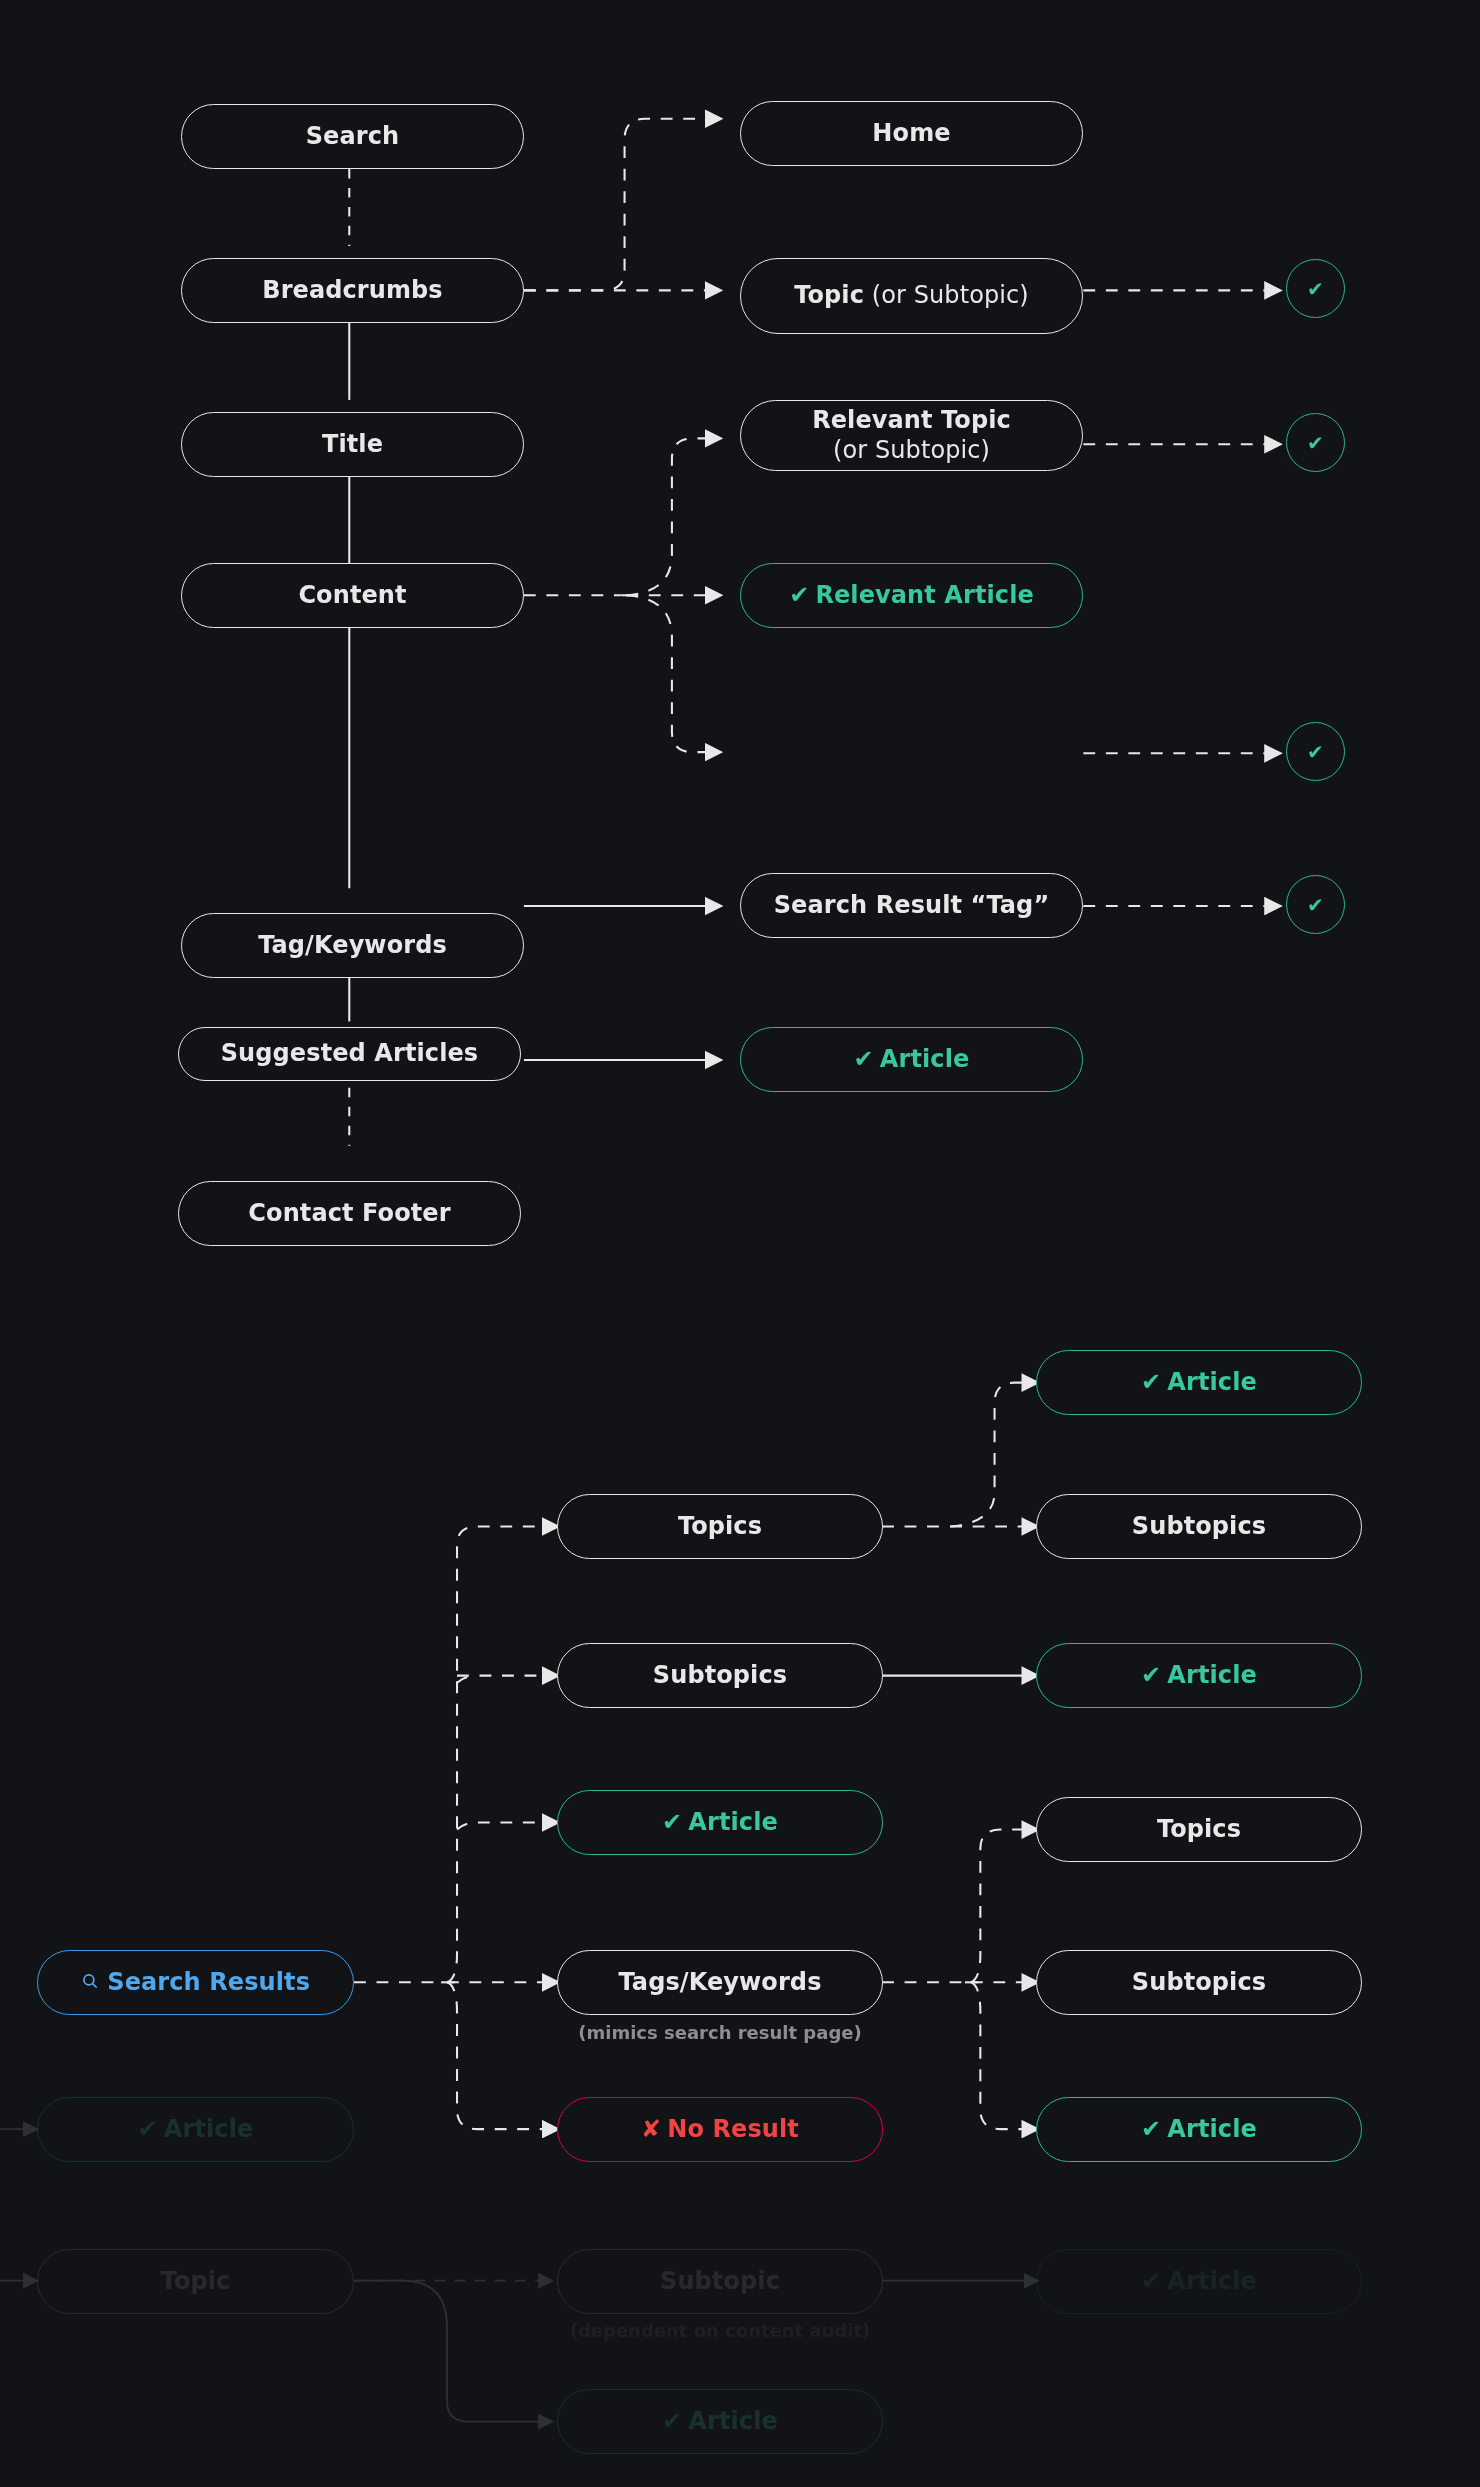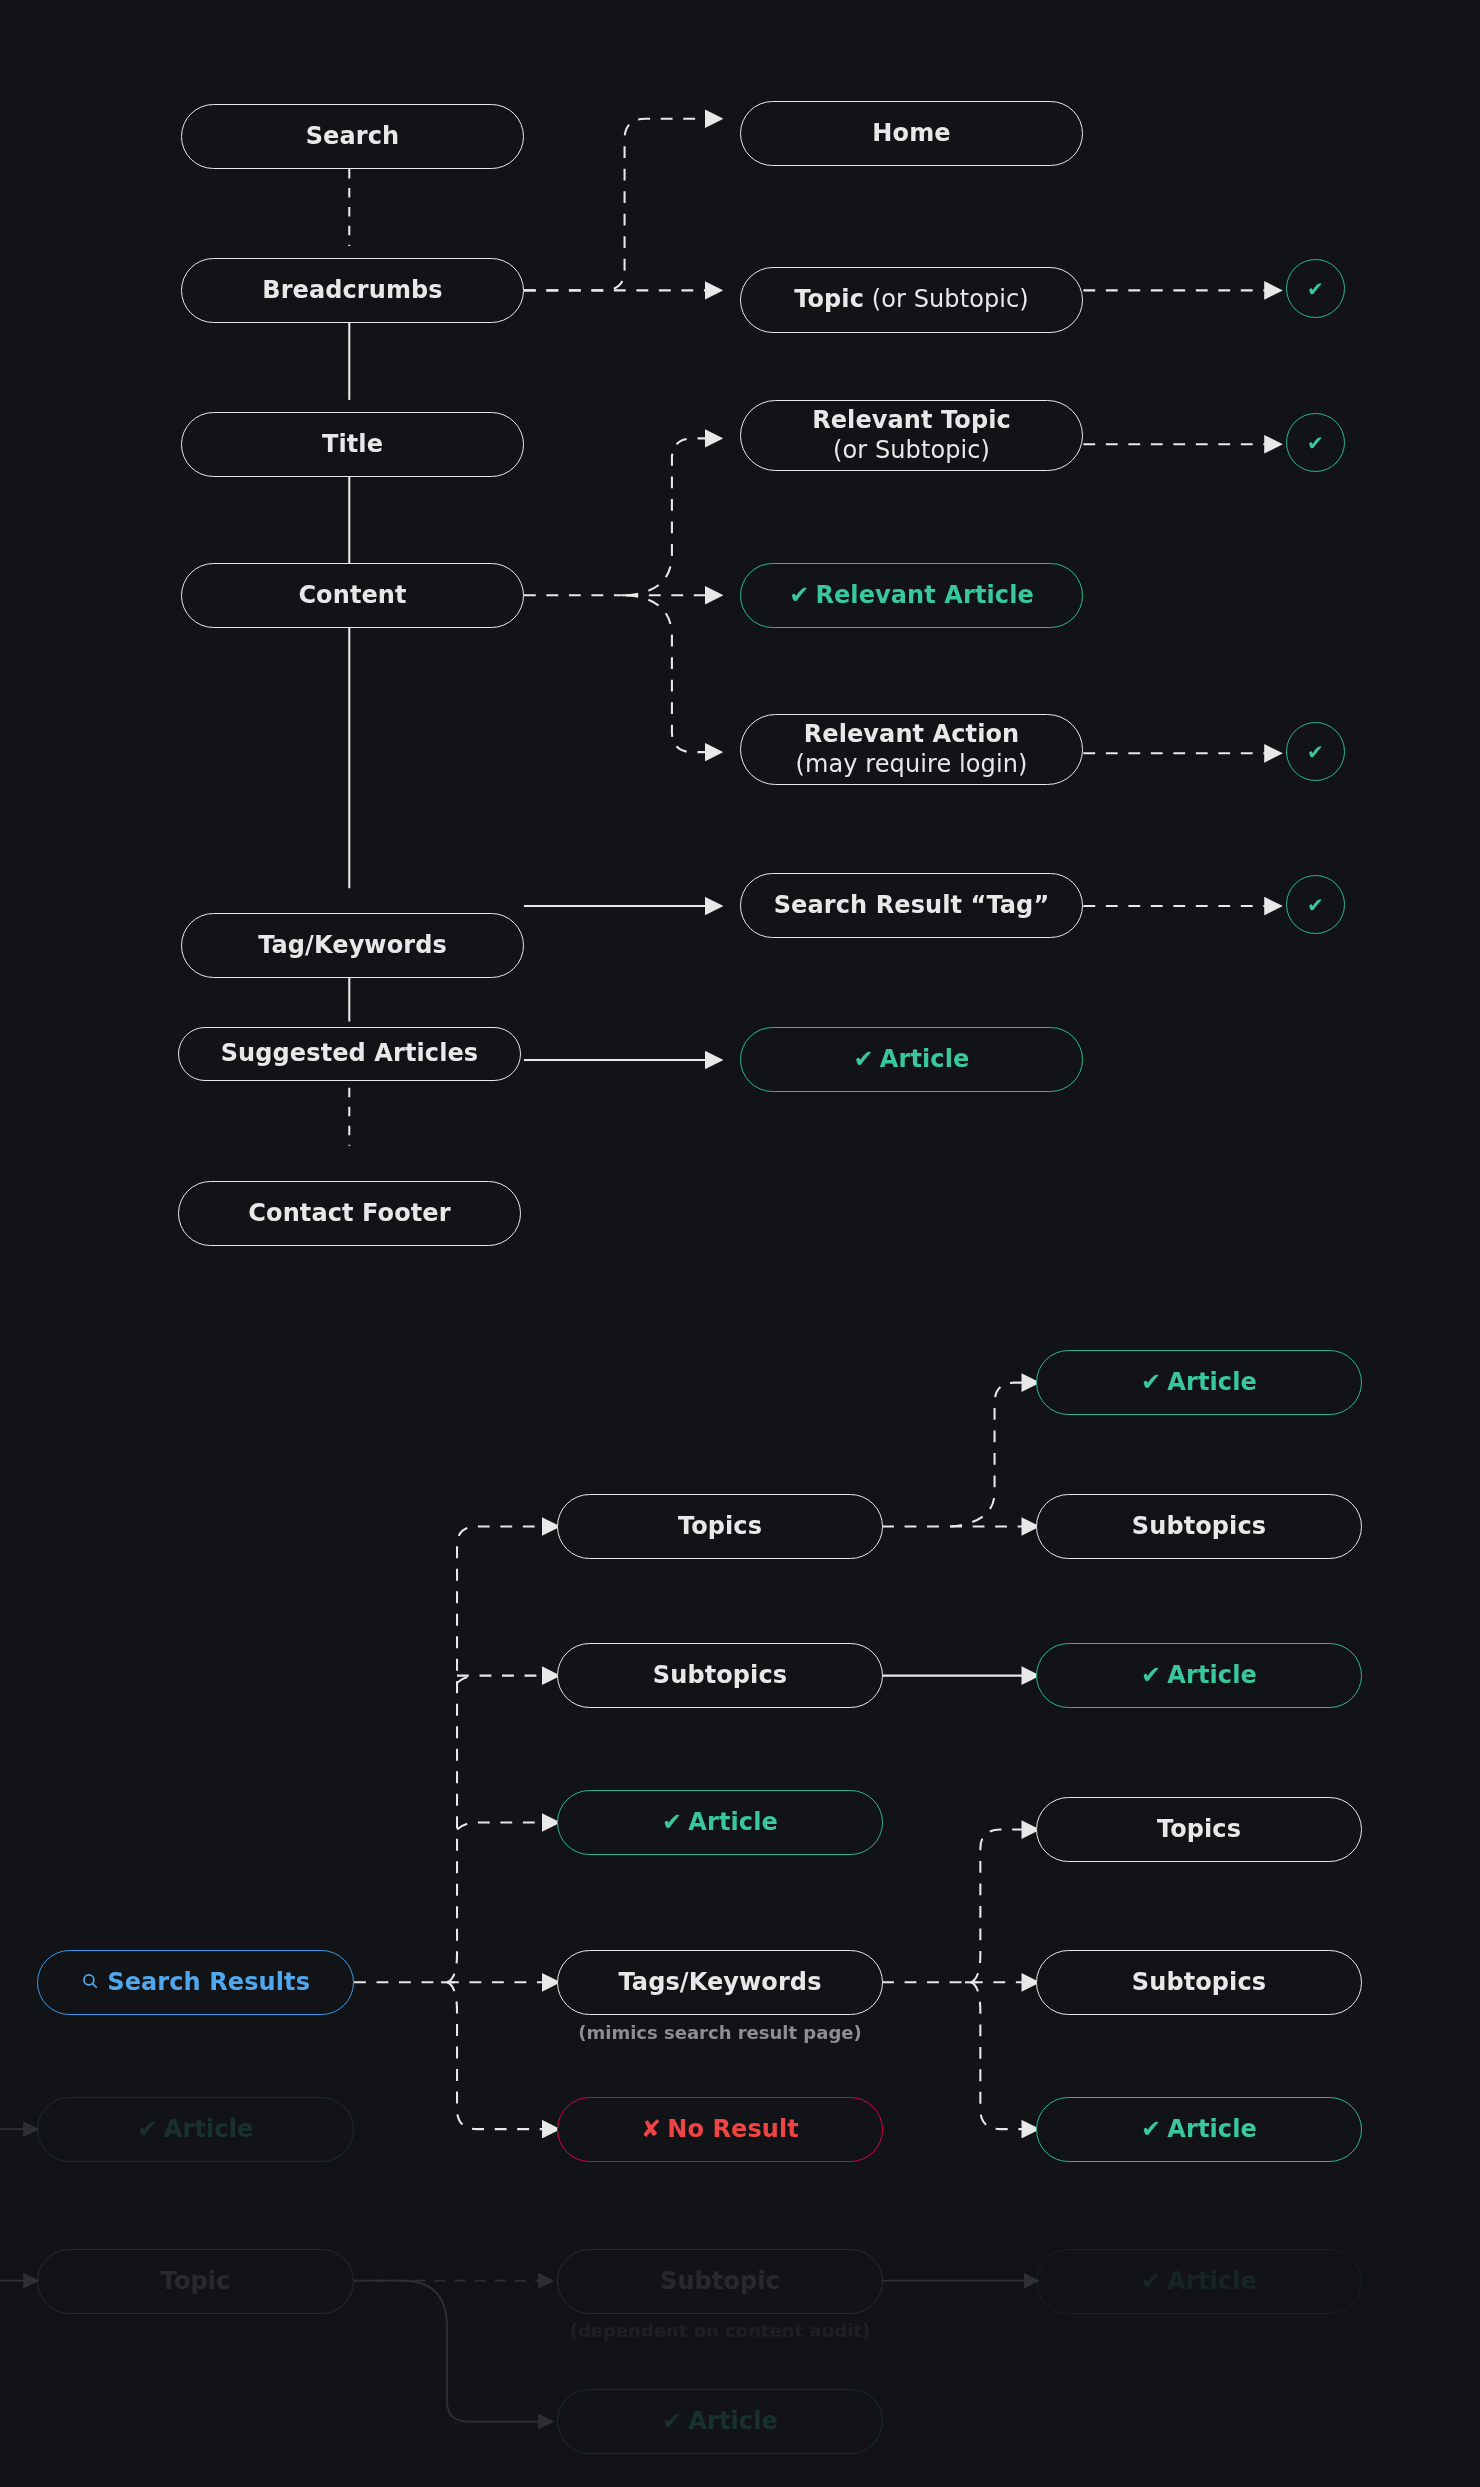--- a/index.html
+++ b/index.html
@@ -122,41 +122,35 @@
     <span>Suggested Articles</span>
   </div>
   <div class="node" style="left:178px;top:1181px;width:343px;height:65px;">
     <span>Contact Footer</span>
   </div>
 
   <div class="node" style="left:740px;top:101px;width:343px;height:65px;">
     <span>Home</span>
   </div>
 
-  <div class="node" style="left:740px;top:258px;width:343px;height:66px;margin-top:9px;">
+  <div class="node" style="left:740px;top:258px;width:343px;height:76px;">
     <span><span>Topic</span><span class="sub"> (or Subtopic)</span></span>
   </div>
 
   <div class="node" style="left:740px;top:400px;width:343px;height:71px;">
     <span class="two">
       <span>Relevant Topic</span>
       <span class="l2">(or Subtopic)</span>
     </span>
   </div>
 
   <div class="node teal" style="left:740px;top:563px;width:343px;height:65px;">
     <span><span class="mark">✔</span><span>Relevant Article</span></span>
   </div>
 
-  <div class="node" style="left:740px;top:714px;width:343px;height:71px;">
-    <span class="two">
-      <span>Relevant Action</span>
-      <span class="l2">(may require login)</span>
-    </span>
-  </div>
 
   <div class="node" style="left:740px;top:873px;width:343px;height:65px;">
     <span>Search Result “Tag”</span>
   </div>
 
   <div class="node teal" style="left:740px;top:1027px;width:343px;height:65px;">
     <span><span class="mark">✔</span><span>Article</span></span>
   </div>
 
   <div class="check" style="left:1286px;top:259px;width:59px;height:59px;">✔</div>

